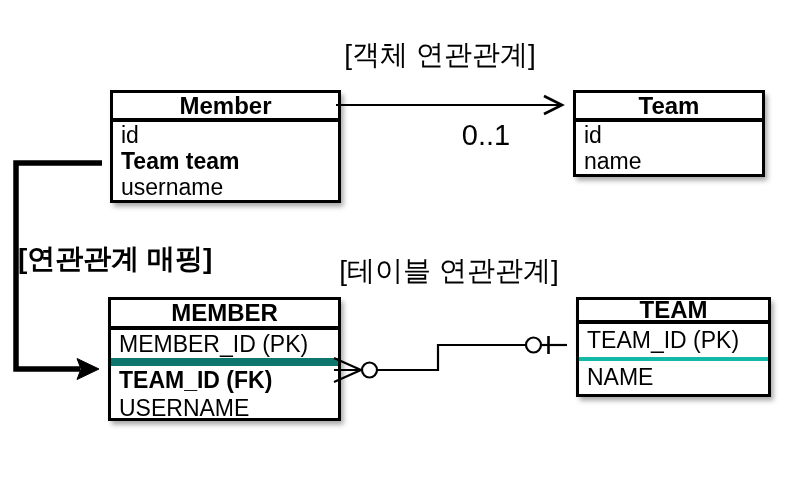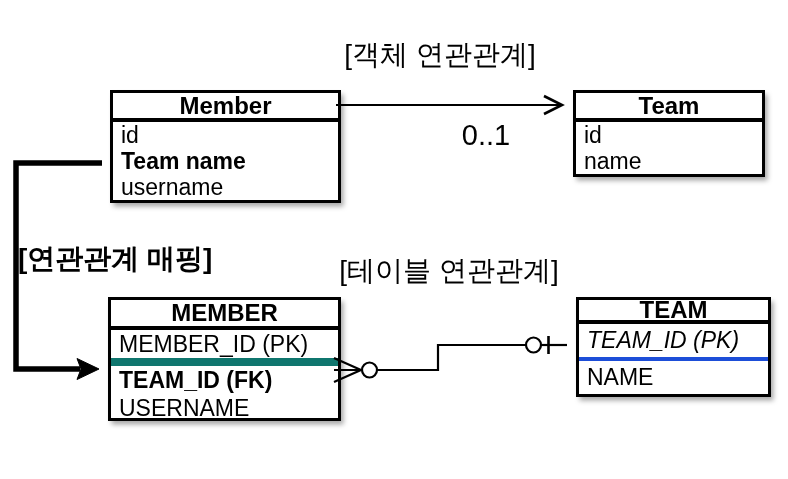--- a/index.html
+++ b/index.html
@@ -53,21 +53,21 @@
   
   #member-table{left:100px;top:297px;width:233px;height:124px;}
   #member-table .hd{height:26px;line-height:26px;}
   #member-table .row{height:28px;line-height:28px;}
   #member-table .row.sep{border-bottom:8px solid #0f766e;}
 
   
   #team-table{left:568px;top:297px;width:195px;height:100px;}
   #team-table .hd{height:20px;line-height:19px;}
   #team-table .row{height:33px;line-height:32px;}
-  #team-table .row.sep{border-bottom:4px solid #1d4ed8;font-style:italic;}
+  #team-table .row.sep{border-bottom:4px solid #14b8a6;}
 
   #connector-layer{
     position:absolute;left:0;top:0;width:788px;height:479px;
     pointer-events:none;
   }
 </style>
 </head>
 <body>
 
 <div id="canvas">
@@ -76,21 +76,21 @@
 
   <div class="label t-mapping" style="left:18px;top:240px;">[연관관계 매핑]</div>
 
   <div class="label t-title center" style="left:329px;top:252px;width:240px;">[테이블 연관관계]</div>
 
   <div class="label t-mult center" style="left:434px;top:119px;width:104px;">0..1</div>
 
   <div class="ebox" id="member-class">
     <div class="hd">Member</div>
     <div class="row">id</div>
-    <div class="row b">Team name</div>
+    <div class="row b">Team team</div>
     <div class="row">username</div>
   </div>
 
   <div class="ebox" id="team-class">
     <div class="hd">Team</div>
     <div class="row">id</div>
     <div class="row">name</div>
   </div>
 
   <div class="ebox" id="member-table">

